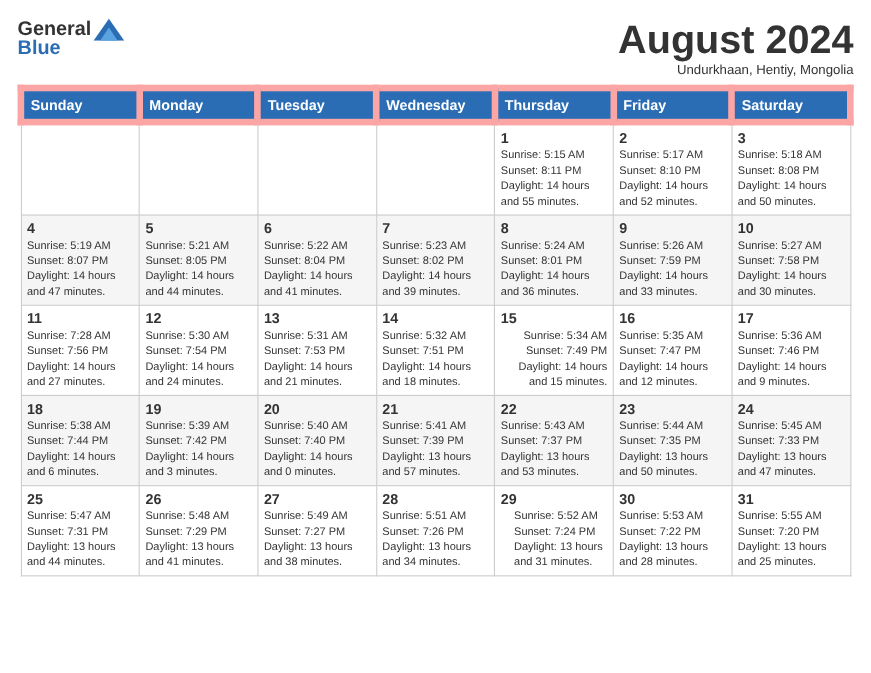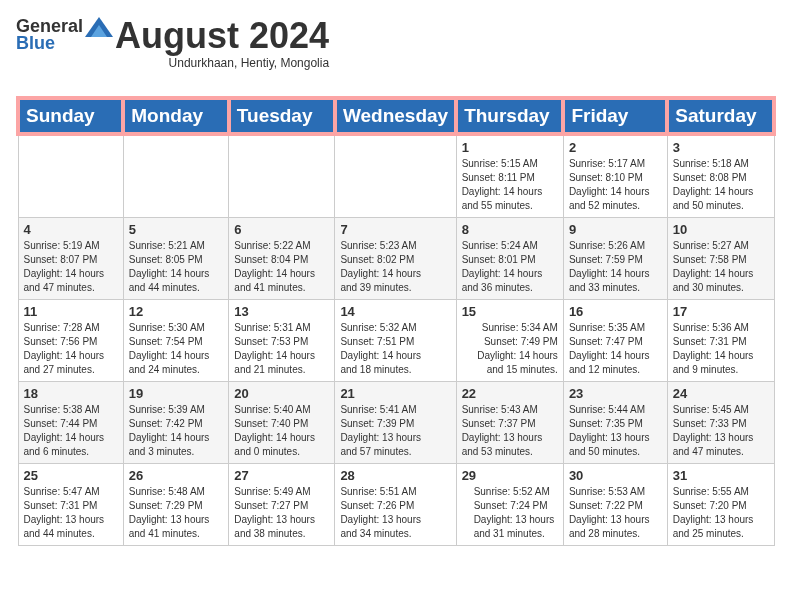--- a/index.html
+++ b/index.html
@@ -5,23 +5,23 @@
     * { box-sizing: border-box; margin: 0; padding: 0; }
     body {
       font-family: Arial, sans-serif;
       background: #fff;
       width: 792px;
       min-height: 612px;
       padding: 16px;
     }
     .header-area {
       display: flex;
-      justify-content: flex-start;
+      justify-content: space-between;
       align-items: flex-start;
-      margin-bottom: 26px;
+      margin-bottom: 7px;
     }
     .logo {
       display: flex;
       flex-direction: column;
       align-items: flex-start;
     }
     .logo-text {
       display: flex;
       align-items: center;
     }
@@ -42,23 +42,23 @@
     .calendar {
       width: 100%;
       border-collapse: collapse;
       border: 1px solid #ccc;
     }
     .calendar th {
       background-color: #2a6db5;
       color: #fff;
       text-align: left;
       padding: 5px 6px;
-      font-size: 19px;
+      font-size: 13px;
       font-weight: bold;
-      border: 4px solid #fca5a5;
+      border: 6px solid #fca5a5;
       margin-left: 42px;
     }
     .calendar td {
       vertical-align: top;
       border: 1px solid #ccc;
       padding: 4px 5px;
       width: calc(100% / 7);
       min-height: 80px;
       font-size: 10.5px;
       color: #333;
@@ -243,21 +243,21 @@
         <td>
           <span class="day-number">16</span>
           <div class="day-info" style="white-space: pre-line;">Sunrise: 5:35 AM
 Sunset: 7:47 PM
 Daylight: 14 hours
 and 12 minutes.</div>
         </td>
         <td>
           <span class="day-number">17</span>
           <div class="day-info" style="white-space: pre-line;">Sunrise: 5:36 AM
-Sunset: 7:31 PM
+Sunset: 7:46 PM
 Daylight: 14 hours
 and 9 minutes.</div>
         </td>
       </tr>
       <tr class="row-even">
         <td>
           <span class="day-number">18</span>
           <div class="day-info" style="white-space: pre-line;">Sunrise: 5:38 AM
 Sunset: 7:44 PM
 Daylight: 14 hours

